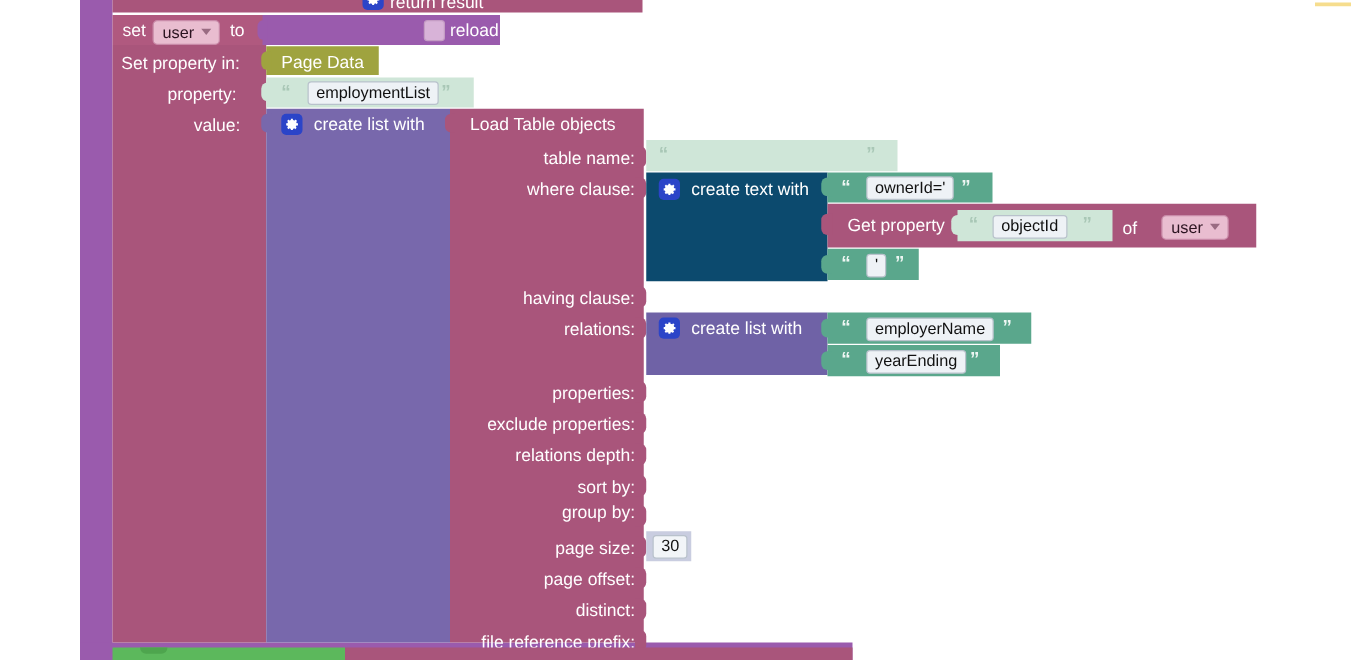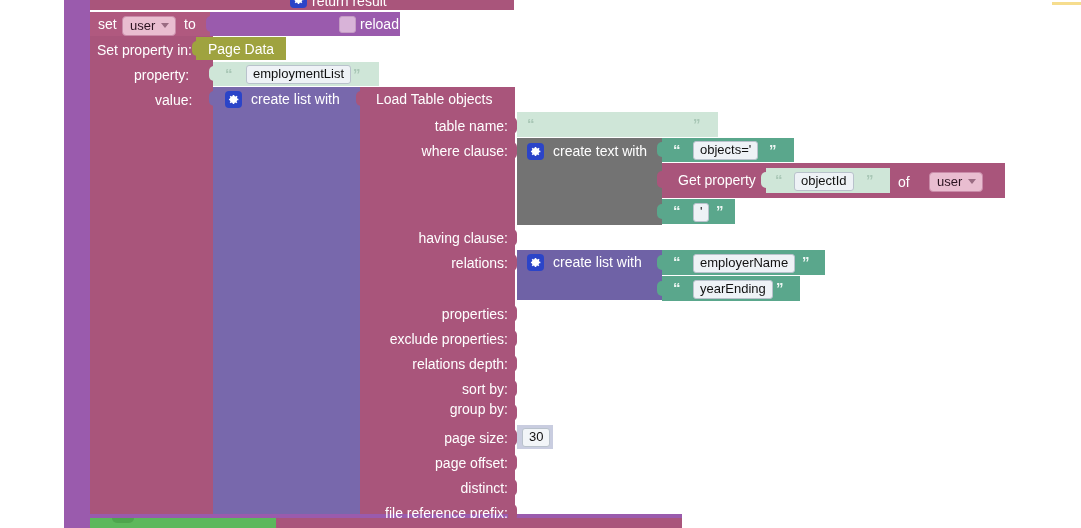--- a/index.html
+++ b/index.html
@@ -22,21 +22,21 @@
   .blk .t{position:absolute;white-space:nowrap;}
 
   
   .c-mauve{background:#a9557b;}
   .c-mauve2{background:#b0597f;text-align:center;}
   .c-purple{background:#7868ac;}
   .c-purple-dk{background:#6f62a6;}
   .c-violet{background:#9a5bad;}
   .c-olive{background:#9fa33f;}
   .c-mint{background:#cfe6d8;}
-  .c-green{background:#737373;}
+  .c-green{background:#0c4a6e;}
   .c-green2{background:#5aa78c;}
   .c-grass{background:#5cb85c;}
   .c-numfield{background:#c9cde0;}
 
   
   .lbl{color:#ffffff;font-size:14px;white-space:nowrap;}
 
   
   .pill{
     display:inline-block;background:#eef2f6;border:1px solid #b9c2cc;border-radius:3px;
@@ -94,21 +94,21 @@
     <span class="t lbl" style="left:18px;top:5px;margin-top:46px;">Get current user</span>
     <span class="chkbox" style="position:absolute;left:129px;top:4px;"></span>
     <span class="t lbl" style="left:150px;top:5px;">reload</span>
     <span style="position:absolute;left:-4px;top:4px;width:8px;height:16px;background:#9a5bad;border-radius:5px 0 0 5px;"></span>
   </div>
 
   <div class="blk c-mauve" style="left:90px;top:36px;width:123px;height:478px;"></div>
 
   <span class="lbl" style="position:absolute;left:97px;top:42px;">Set property in:</span>
 
-  <div class="blk c-olive" style="left:196px;top:37px;width:90px;height:23px;">
+  <div class="blk c-olive" style="left:213px;top:37px;width:90px;height:23px;">
     <span class="t lbl" style="left:12px;top:5px;">Page Data</span>
     <span style="position:absolute;left:-4px;top:4px;width:8px;height:15px;background:#9fa33f;border-radius:5px 0 0 5px;"></span>
   </div>
 
   <span class="lbl" style="position:absolute;left:134px;top:67px;">property:</span>
 
   <div class="blk c-mint" style="left:213px;top:62px;width:166px;height:24px;">
     <span class="t q-dk" style="left:12px;top:4px;">“</span>
     <span class="pill" style="position:absolute;left:33px;top:3px;">employmentList</span>
     <span class="t q-dk" style="left:140px;top:4px;">”</span>
@@ -175,21 +175,21 @@
       <svg width="13" height="13" viewBox="0 0 16 16">
           <path fill="#fff" d="M8 5.3a2.7 2.7 0 1 0 0 5.4 2.7 2.7 0 0 0 0-5.4zm0 4a1.3 1.3 0 1 1 0-2.6 1.3 1.3 0 0 1 0 2.6z"></path>
           <path fill="#fff" d="M14 7h-1.2a4.9 4.9 0 0 0-.6-1.4l.9-.9-1.4-1.4-.9.9A4.9 4.9 0 0 0 9 3.6V2.4H7v1.2a4.9 4.9 0 0 0-1.4.6l-.9-.9-1.4 1.4.9.9A4.9 4.9 0 0 0 3.6 7H2.4v2h1.2c.1.5.3 1 .6 1.4l-.9.9 1.4 1.4.9-.9c.4.3.9.5 1.4.6v1.2h2v-1.2c.5-.1 1-.3 1.4-.6l.9.9 1.4-1.4-.9-.9c.3-.4.5-.9.6-1.4H14V7z"></path>
         </svg>
     </span>
     <span class="t lbl" style="left:36px;top:6px;">create text with</span>
   </div>
 
   <div class="blk c-green2" style="left:662px;top:138px;width:132px;height:24px;">
     <span class="t q" style="left:11px;top:4px;">“</span>
-    <span class="pill" style="position:absolute;left:31px;top:3px;">objects='</span>
+    <span class="pill" style="position:absolute;left:31px;top:3px;">ownerId='</span>
     <span class="t q" style="left:107px;top:4px;">”</span>
     <span style="position:absolute;left:-5px;top:4px;width:9px;height:15px;background:#5aa78c;border-radius:5px 0 0 5px;"></span>
   </div>
 
   <div class="blk c-mauve" style="left:662px;top:163px;width:343px;height:35px;">
     <span class="t lbl" style="left:16px;top:10px;text-align:right;">Get property</span>
     <span style="position:absolute;left:-5px;top:8px;width:9px;height:17px;background:#a9557b;border-radius:5px 0 0 5px;"></span>
   </div>
   <div class="blk c-mint" style="left:766px;top:168px;width:124px;height:25px;">
     <span class="t q-dk" style="left:9px;top:4px;">“</span>

